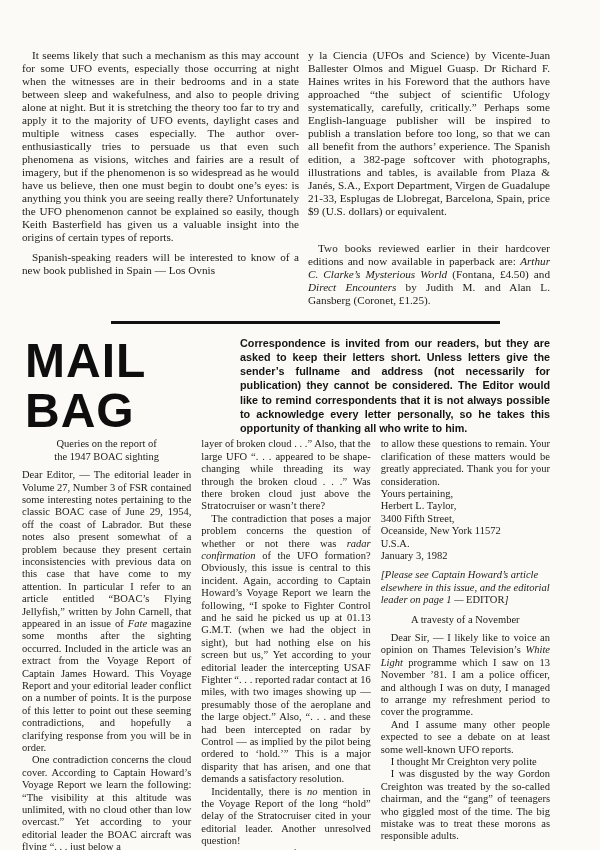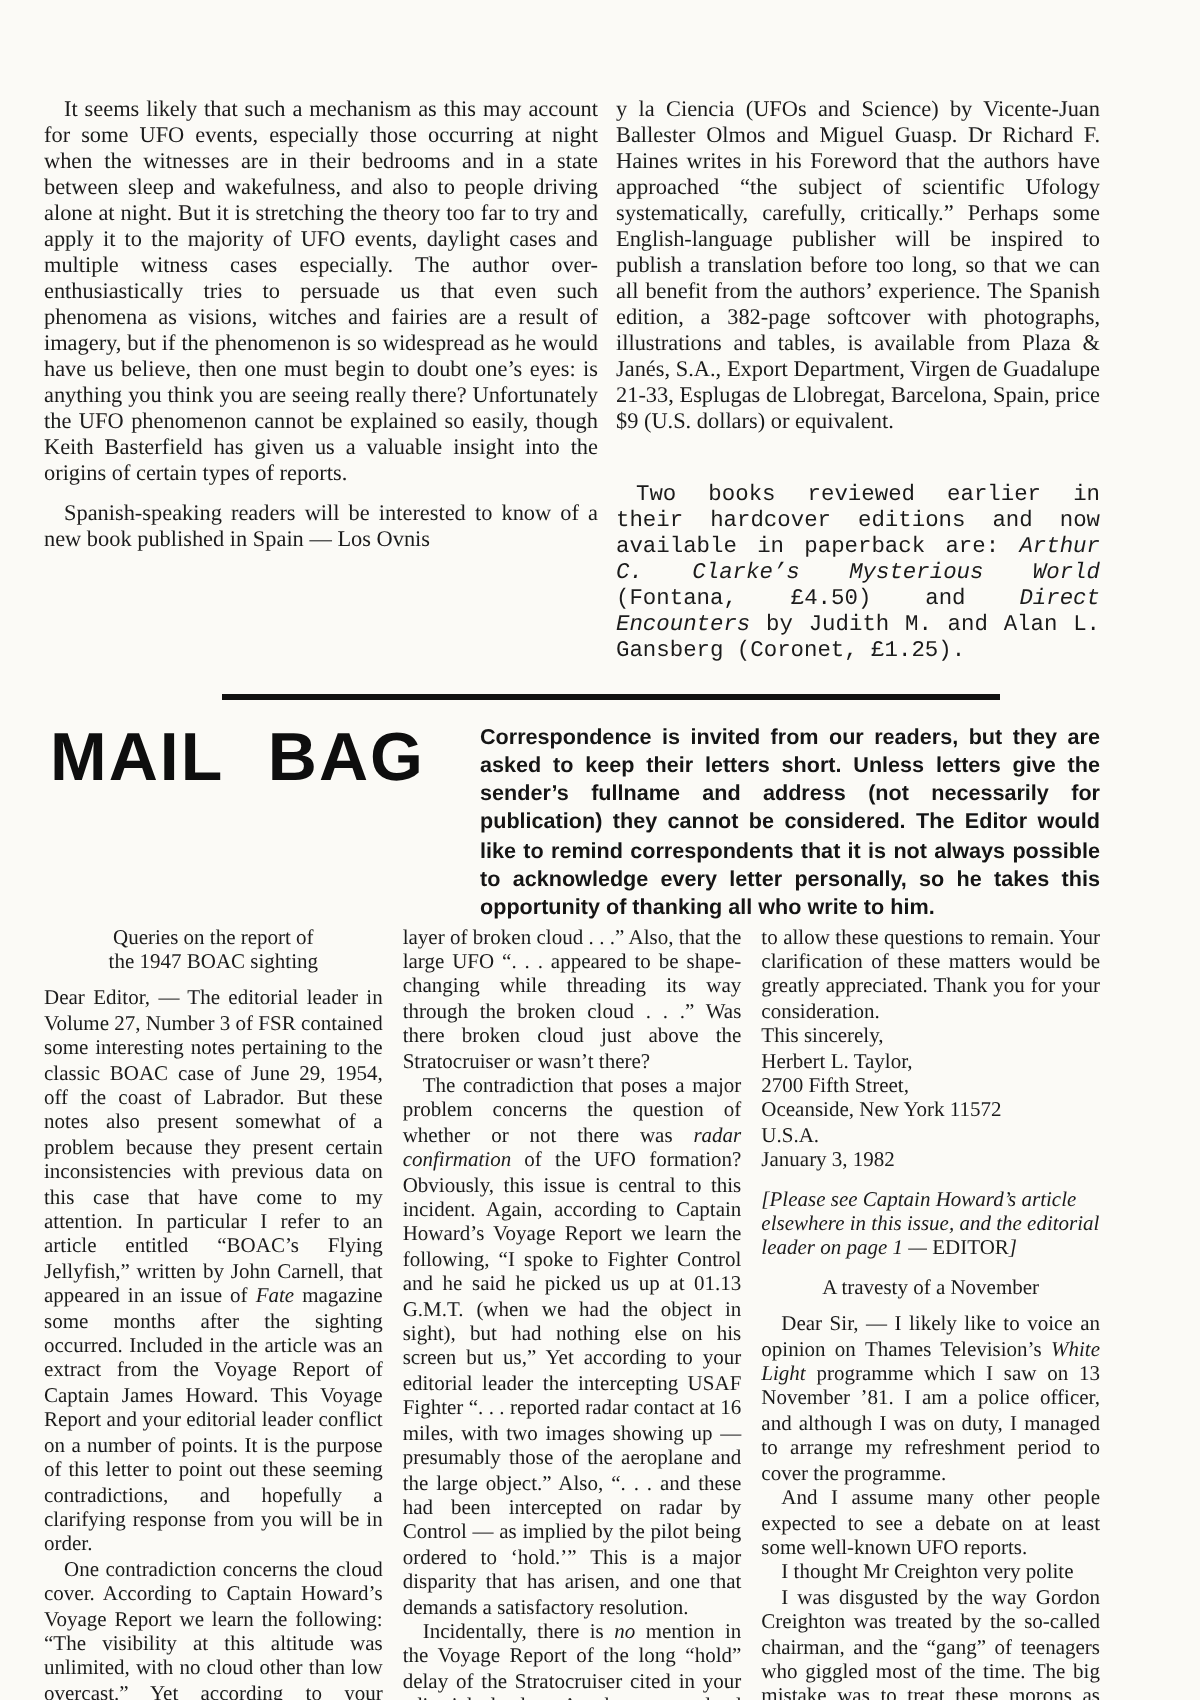--- a/index.html
+++ b/index.html
@@ -31,21 +31,21 @@
   
   .mailbag-header{
     display:flex;
     margin-top:12px;
     padding:0 18px 0 25px;
     min-height:86px;
     font-family:"Liberation Sans","DejaVu Sans",sans-serif;
   }
   .mailbag-title{
     width:215px;flex:none;
-    font-size:34px;
+    font-size:48px;
     font-weight:700;
     letter-spacing:1px;
     word-spacing:12px;
     line-height:1.05;
     color:#0e0e0e;
   }
   .mailbag-intro{
     flex:1;
     font-size:10.8px;
     font-weight:700;
@@ -64,21 +64,21 @@
   }
   .letters-col{flex:1;min-width:0;}
   
   .blk{margin:0;}
   .para{text-align:justify;}
   .para.indent{text-indent:10px;}
   .heading{text-align:center;font-weight:700;white-space:pre-line;margin-bottom:6px;}
   .line{text-align:left;}
   .note{text-align:left;}
   .gap1{margin-top:7px;}
-  .gap2{margin-top:24px;font-family:Liberation Mono, monospace;}
+  .gap2{margin-top:24px;}
   .b{font-weight:400;}
   .i{font-style:italic;}
 </style>
 </head>
 <body>
 
 <div class="page">
 
   <div class="top-section">
     <div class="review-col-left">
@@ -106,23 +106,23 @@
         <div class="blk para indent"><span>One contradiction concerns the cloud cover. According to Captain Howard’s Voyage Report we learn the following: “The visibility at this altitude was unlimited, with no cloud other than low overcast.” Yet according to your editorial leader the BOAC aircraft was flying “. . . just below a</span></div>
       </div>
     <div class="letters-col">
         <div class="blk para"><span>layer of broken cloud . . .” Also, that the large UFO “. . . appeared to be shape-changing while threading its way through the broken cloud . . .” Was there broken cloud just above the Stratocruiser or wasn’t there?</span></div>
         <div class="blk para indent"><span>The contradiction that poses a major problem concerns the question of whether or not there was </span><span class="i">radar confirmation</span><span> of the UFO formation? Obviously, this issue is central to this incident. Again, according to Captain Howard’s Voyage Report we learn the following, “I spoke to Fighter Control and he said he picked us up at 01.13 G.M.T. (when we had the object in sight), but had nothing else on his screen but us,” Yet according to your editorial leader the intercepting USAF Fighter “. . . reported radar contact at 16 miles, with two images showing up — presumably those of the aeroplane and the large object.” Also, “. . . and these had been intercepted on radar by Control — as implied by the pilot being ordered to ‘hold.’” This is a major disparity that has arisen, and one that demands a satisfactory resolution.</span></div>
         <div class="blk para indent"><span>Incidentally, there is </span><span class="i">no</span><span> mention in the Voyage Report of the long “hold” delay of the Stratocruiser cited in your editorial leader. Another unresolved question!</span></div>
         <div class="blk para indent"><span>The BOAC case is far too important</span></div>
       </div>
     <div class="letters-col">
         <div class="blk para"><span>to allow these questions to remain. Your clarification of these matters would be greatly appreciated. Thank you for your consideration.</span></div>
-        <div class="blk line"><span>This sincerely,</span></div>
+        <div class="blk line"><span>Yours pertaining,</span></div>
         <div class="blk line"><span class="b">Herbert L. Taylor,</span></div>
-        <div class="blk line"><span>2700 Fifth Street,</span></div>
+        <div class="blk line"><span>3400 Fifth Street,</span></div>
         <div class="blk line"><span>Oceanside, New York 11572</span></div>
         <div class="blk line"><span>U.S.A.</span></div>
         <div class="blk line"><span>January 3, 1982</span></div>
         <div class="blk note gap1"><span class="i">[Please see Captain Howard’s article elsewhere in this issue, and the editorial leader on page 1 — </span><span>EDITOR</span><span class="i">]</span></div>
         <div class="blk heading gap1"><span class="b">A travesty of a November</span></div>
         <div class="blk para indent"><span>Dear Sir, — I likely like to voice an opinion on Thames Television’s </span><span class="i">White Light</span><span> programme which I saw on 13 November ’81. I am a police officer, and although I was on duty, I managed to arrange my refreshment period to cover the programme.</span></div>
         <div class="blk para indent"><span>And I assume many other people expected to see a debate on at least some well-known UFO reports.</span></div>
         <div class="blk para indent"><span>I thought Mr Creighton very polite</span></div>
         <div class="blk para indent"><span>I was disgusted by the way Gordon Creighton was treated by the so-called chairman, and the “gang” of teenagers who giggled most of the time. The big mistake was to treat these morons as responsible adults.</span></div>
       </div>

